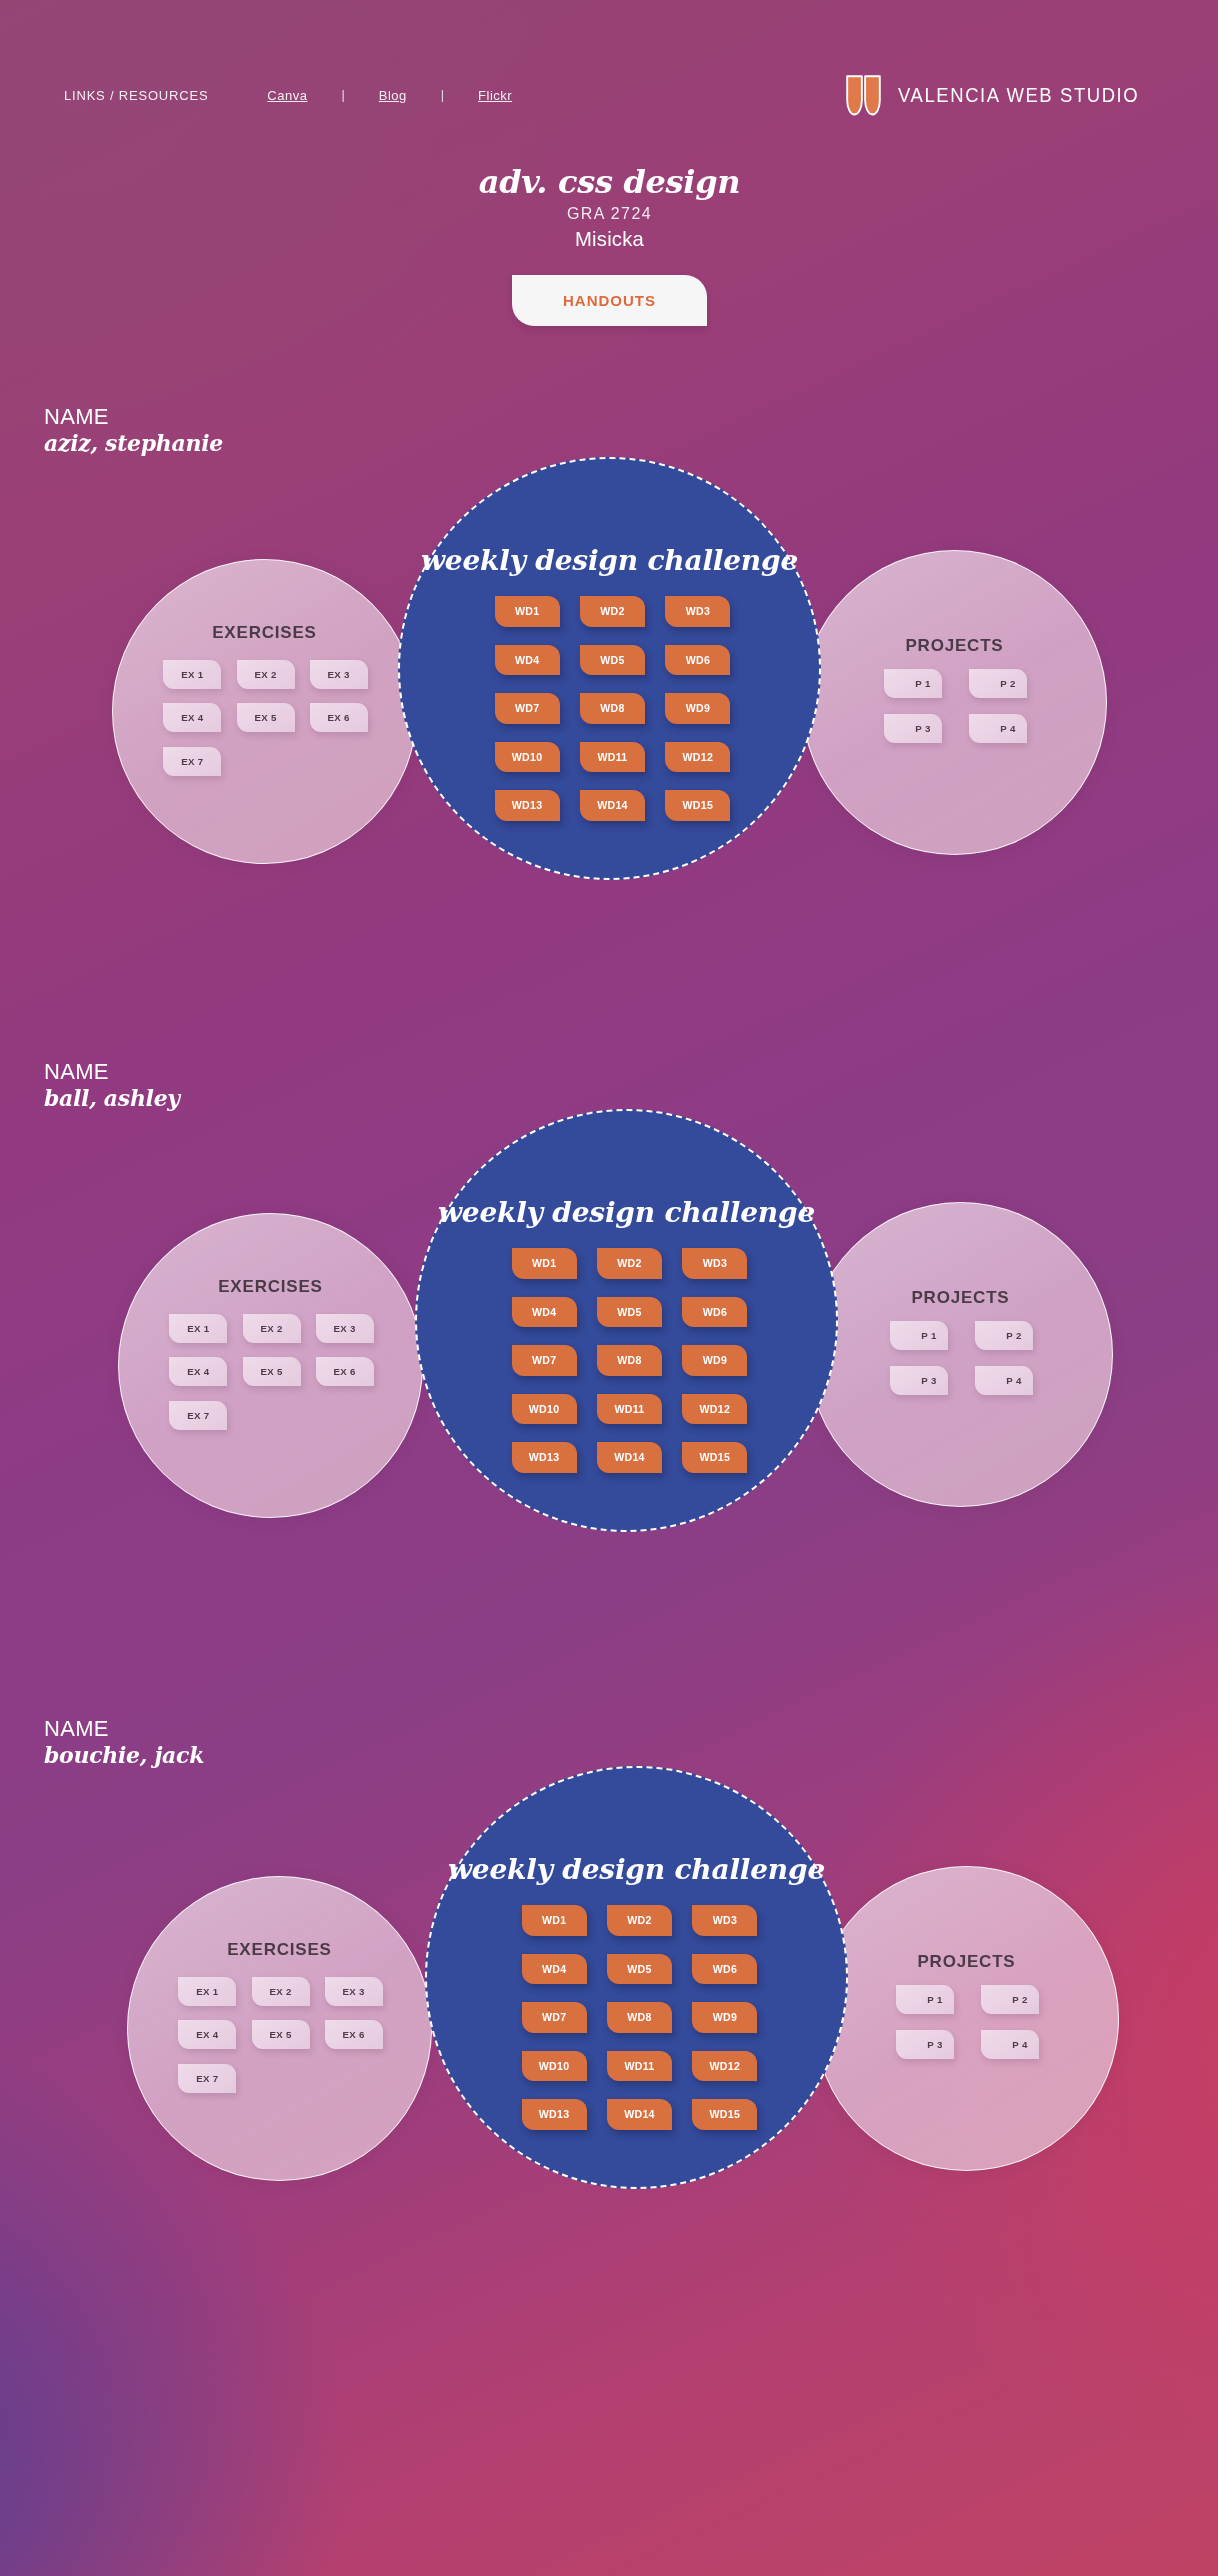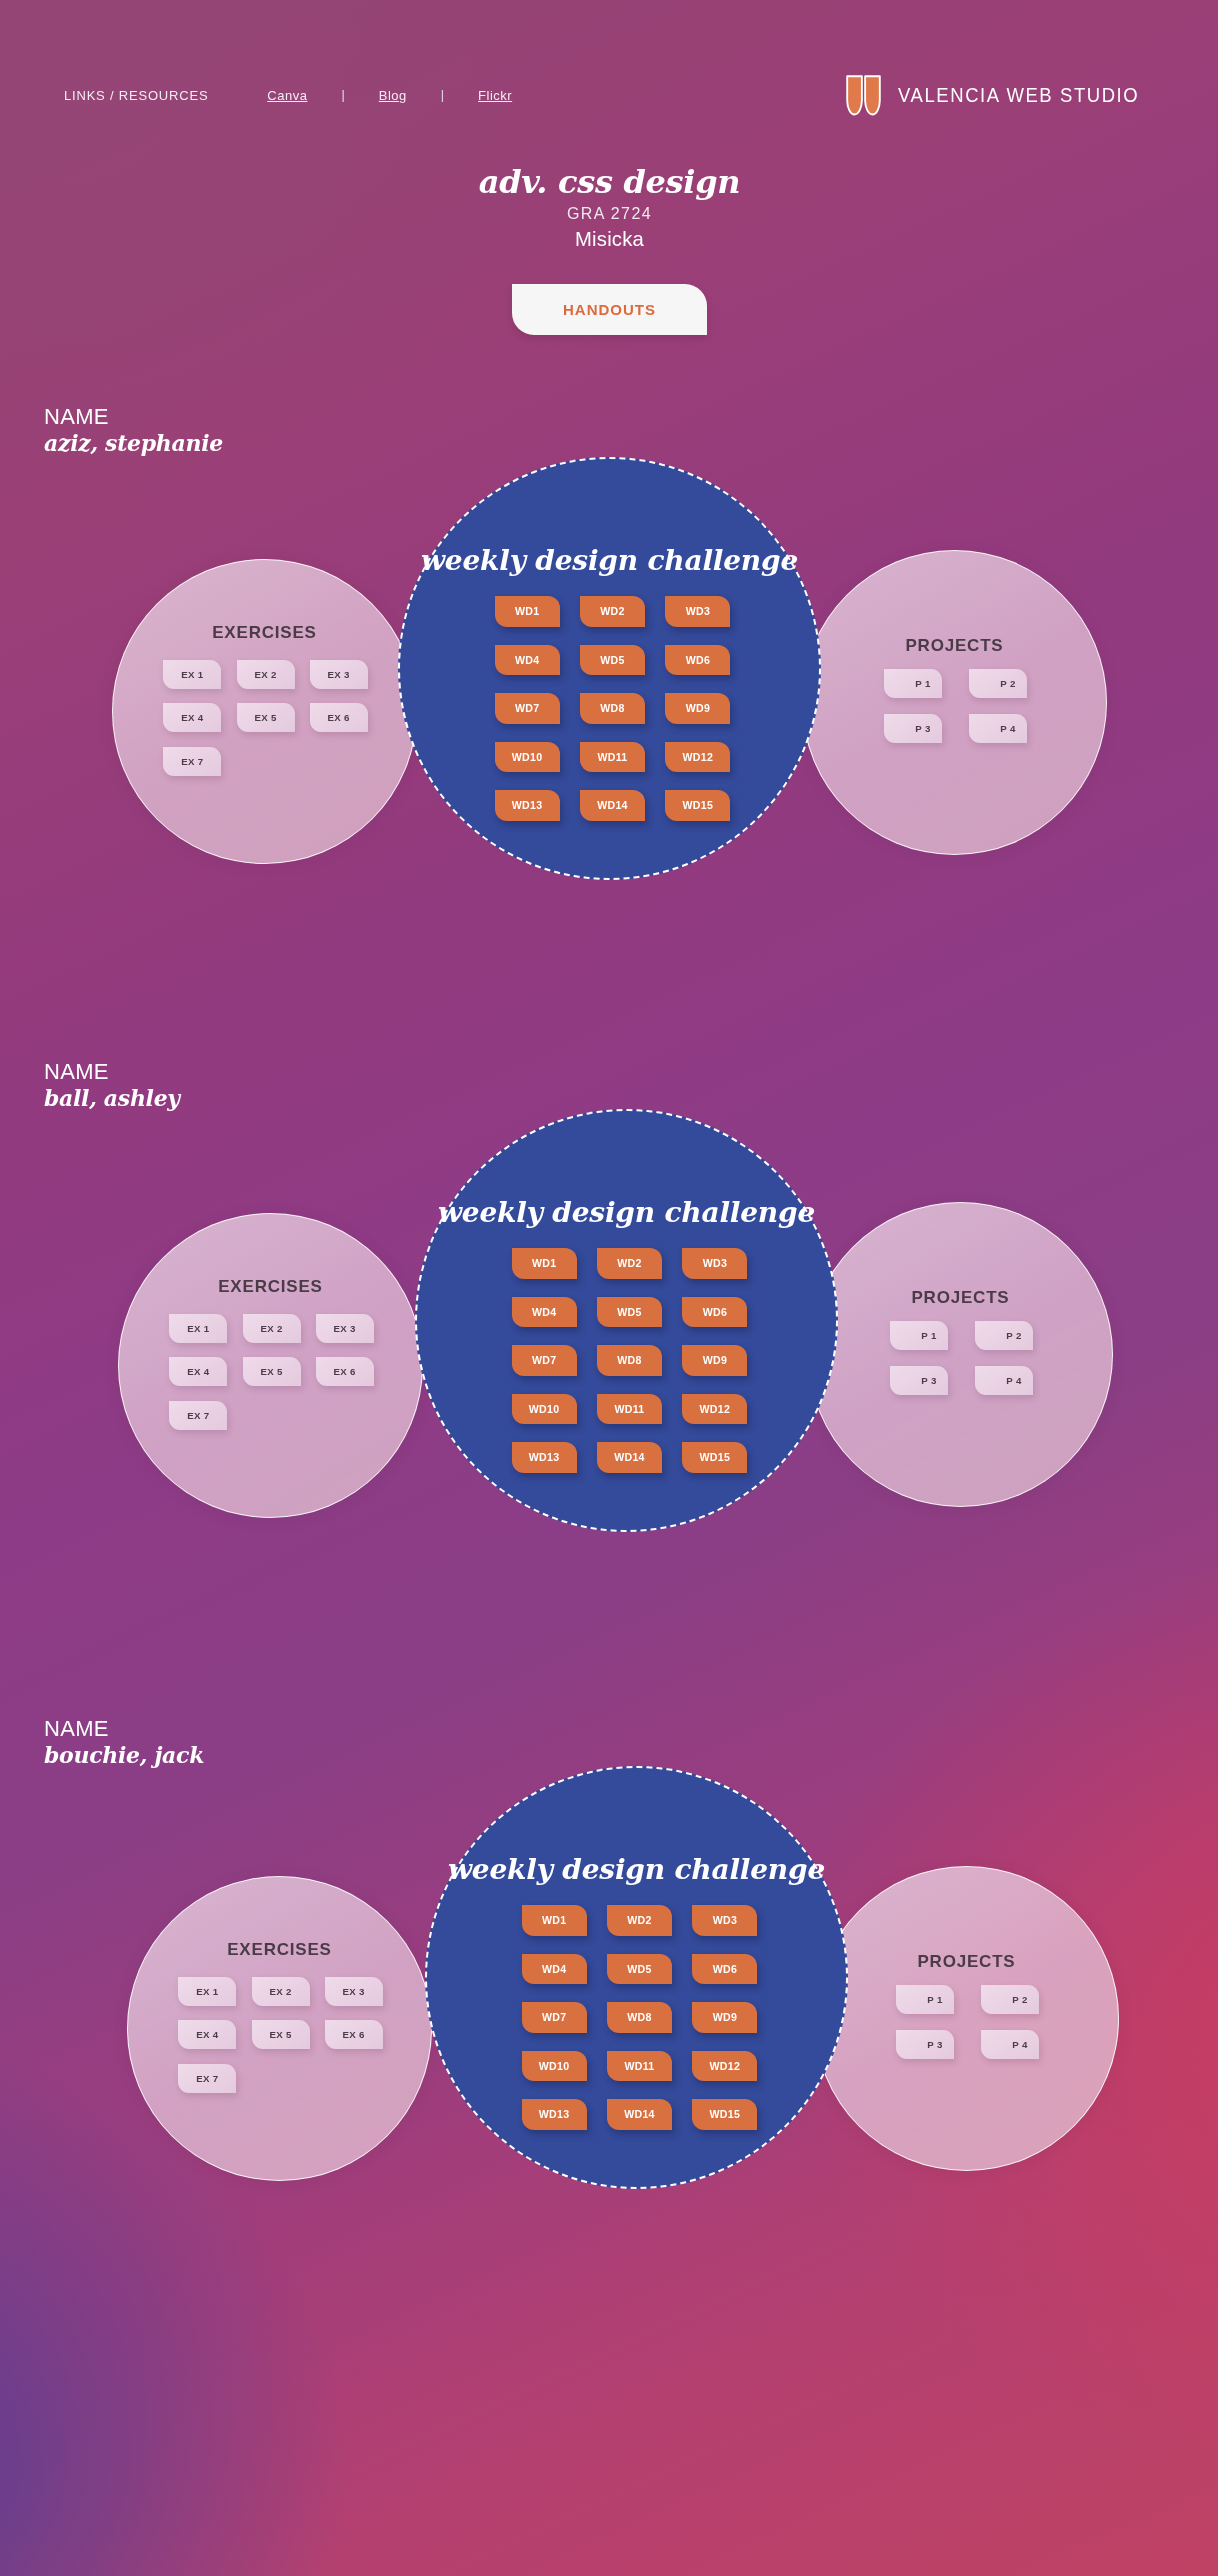--- a/index.html
+++ b/index.html
@@ -60,21 +60,21 @@
   }
   .course-code{
     font-size:16px; color:#f2e9ee; letter-spacing:1.4px;
     margin-top:5.1px; font-weight:400;
   }
   .course-instructor{
     font-size:20.3px; color:#ffffff; margin-top:5.1px; font-weight:400;
     letter-spacing:0.2px;
   }
   .handouts{
-    margin-top:33px;
+    margin-top:24px;
     background:#f7f6f7; color:#dd6a3c;
     font-size:15px; font-weight:700; letter-spacing:1px;
     border:none; cursor:pointer;
     padding:17px 51px;
     border-radius:0 22px 0 22px;
     box-shadow:0 3.4px 7.6px rgba(60,20,50,0.18);
     font-family:"Liberation Sans", sans-serif;
   }
 
   

